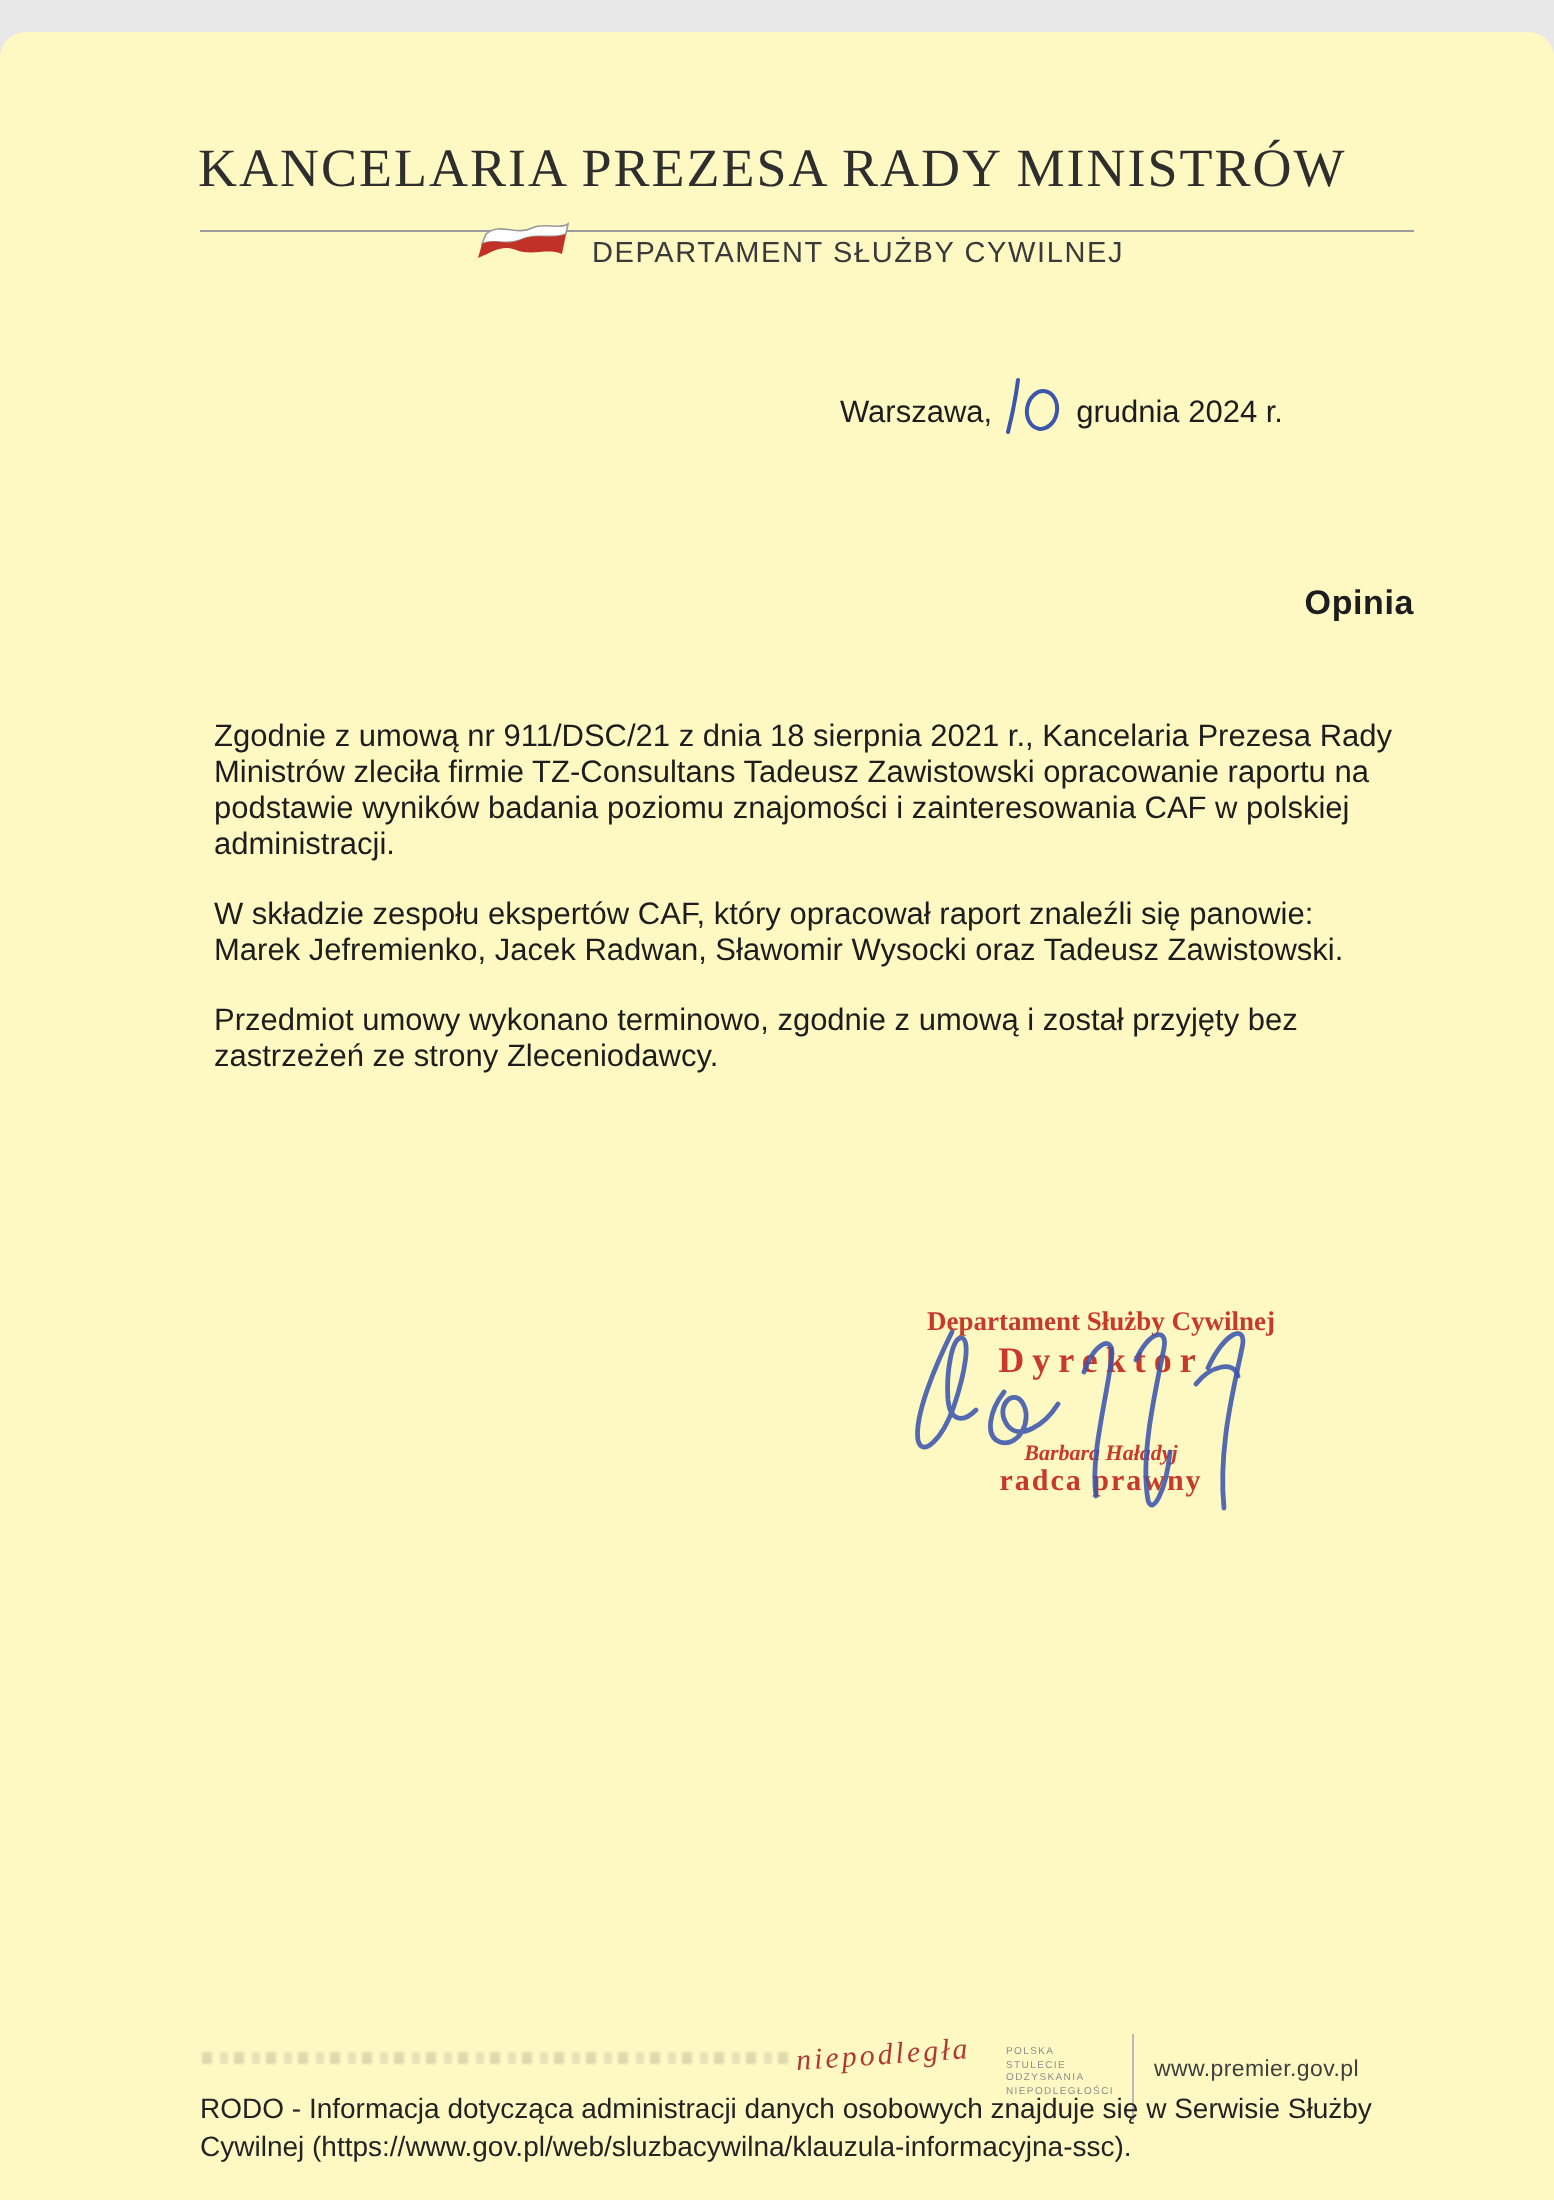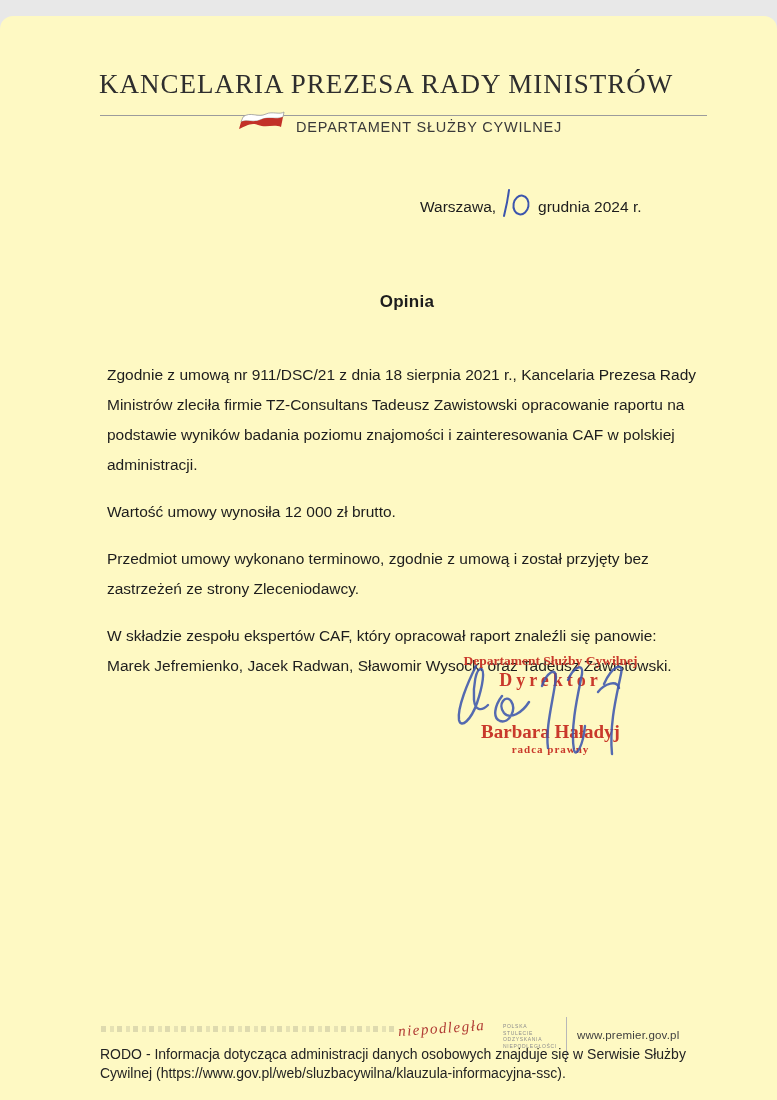--- a/index.html
+++ b/index.html
@@ -40,38 +40,38 @@
   }
   .place-date .seg{padding-top:3px;}
   .handwritten-day{width:36px;height:32px;margin:-4px 2px 0 4px;}
   .reference-number{
     position:absolute;left:107px;top:208px;
     font-size:15.5px;letter-spacing:0.3px;white-space:nowrap;
   }
   
   .doc-title{
     position:absolute;left:107px;top:276px;width:600px;
-    text-align:center;font-size:17px;font-weight:bold;letter-spacing:0.3px;
+    text-align:right;font-size:17px;font-weight:bold;letter-spacing:0.3px;
   }
   .doc-body{
     position:absolute;left:107px;top:344px;width:592px;
-    font-size:15.5px;line-height:30px;
+    font-size:15.5px;line-height:18px;
   }
   .doc-body p{margin:0 0 17px 0;}
   
   .stamp{
     position:absolute;left:448px;top:637px;width:205px;
     text-align:center;
     font-family:"Liberation Serif", serif;
     font-weight:bold;color:#c9392b;
   }
   .stamp-line1{font-size:13.5px;white-space:nowrap;}
   .stamp-line2{font-size:18px;letter-spacing:4px;margin-top:1px;}
-  .stamp-name{font-size:19px;margin-top:30px;white-space:nowrap;}
-  .stamp-position{font-size:11px;letter-spacing:1px;}
+  .stamp-name{font-size:11px;font-style:italic;margin-top:30px;white-space:nowrap;}
+  .stamp-position{font-size:15px;letter-spacing:1px;}
   .signature-svg{
     position:absolute;left:452px;top:642px;width:205px;height:102px;
     z-index:3;
   }
   .signature-svg path{
     fill:none;stroke:#3c55ad;stroke-width:2.4;
     stroke-linecap:round;opacity:0.88;
   }
   
   .footer-faint-line{
@@ -126,25 +126,24 @@
     <span class="seg">grudnia 2024 r.</span>
   </div>
 
 
   <div class="doc-title">Opinia</div>
 
   <div class="doc-body">
 
       <p>Zgodnie z umową nr 911/DSC/21 z dnia 18 sierpnia 2021 r., Kancelaria Prezesa Rady Ministrów zleciła firmie TZ-Consultans Tadeusz Zawistowski opracowanie raportu na podstawie wyników badania poziomu znajomości i zainteresowania CAF w polskiej administracji.</p>
 
-      <p>Wartość umowy wynosiła 12 000 zł brutto.</p>
+
+      <p>W składzie zespołu ekspertów CAF, który opracował raport znaleźli się panowie: Marek Jefremienko, Jacek Radwan, Sławomir Wysocki oraz Tadeusz Zawistowski.</p>
 
       <p>Przedmiot umowy wykonano terminowo, zgodnie z umową i został przyjęty bez zastrzeżeń ze strony Zleceniodawcy.</p>
-
-      <p>W składzie zespołu ekspertów CAF, który opracował raport znaleźli się panowie: Marek Jefremienko, Jacek Radwan, Sławomir Wysocki oraz Tadeusz Zawistowski.</p>
     </div>
 
   <div class="stamp">
     <div class="stamp-line1">Departament Służby Cywilnej</div>
     <div class="stamp-line2">Dyrektor</div>
     <div class="stamp-name">Barbara Haładyj</div>
     <div class="stamp-position">radca prawny</div>
   </div>
 
   <svg class="signature-svg" viewBox="0 0 205 102" aria-label="Barbara Haładyj">

